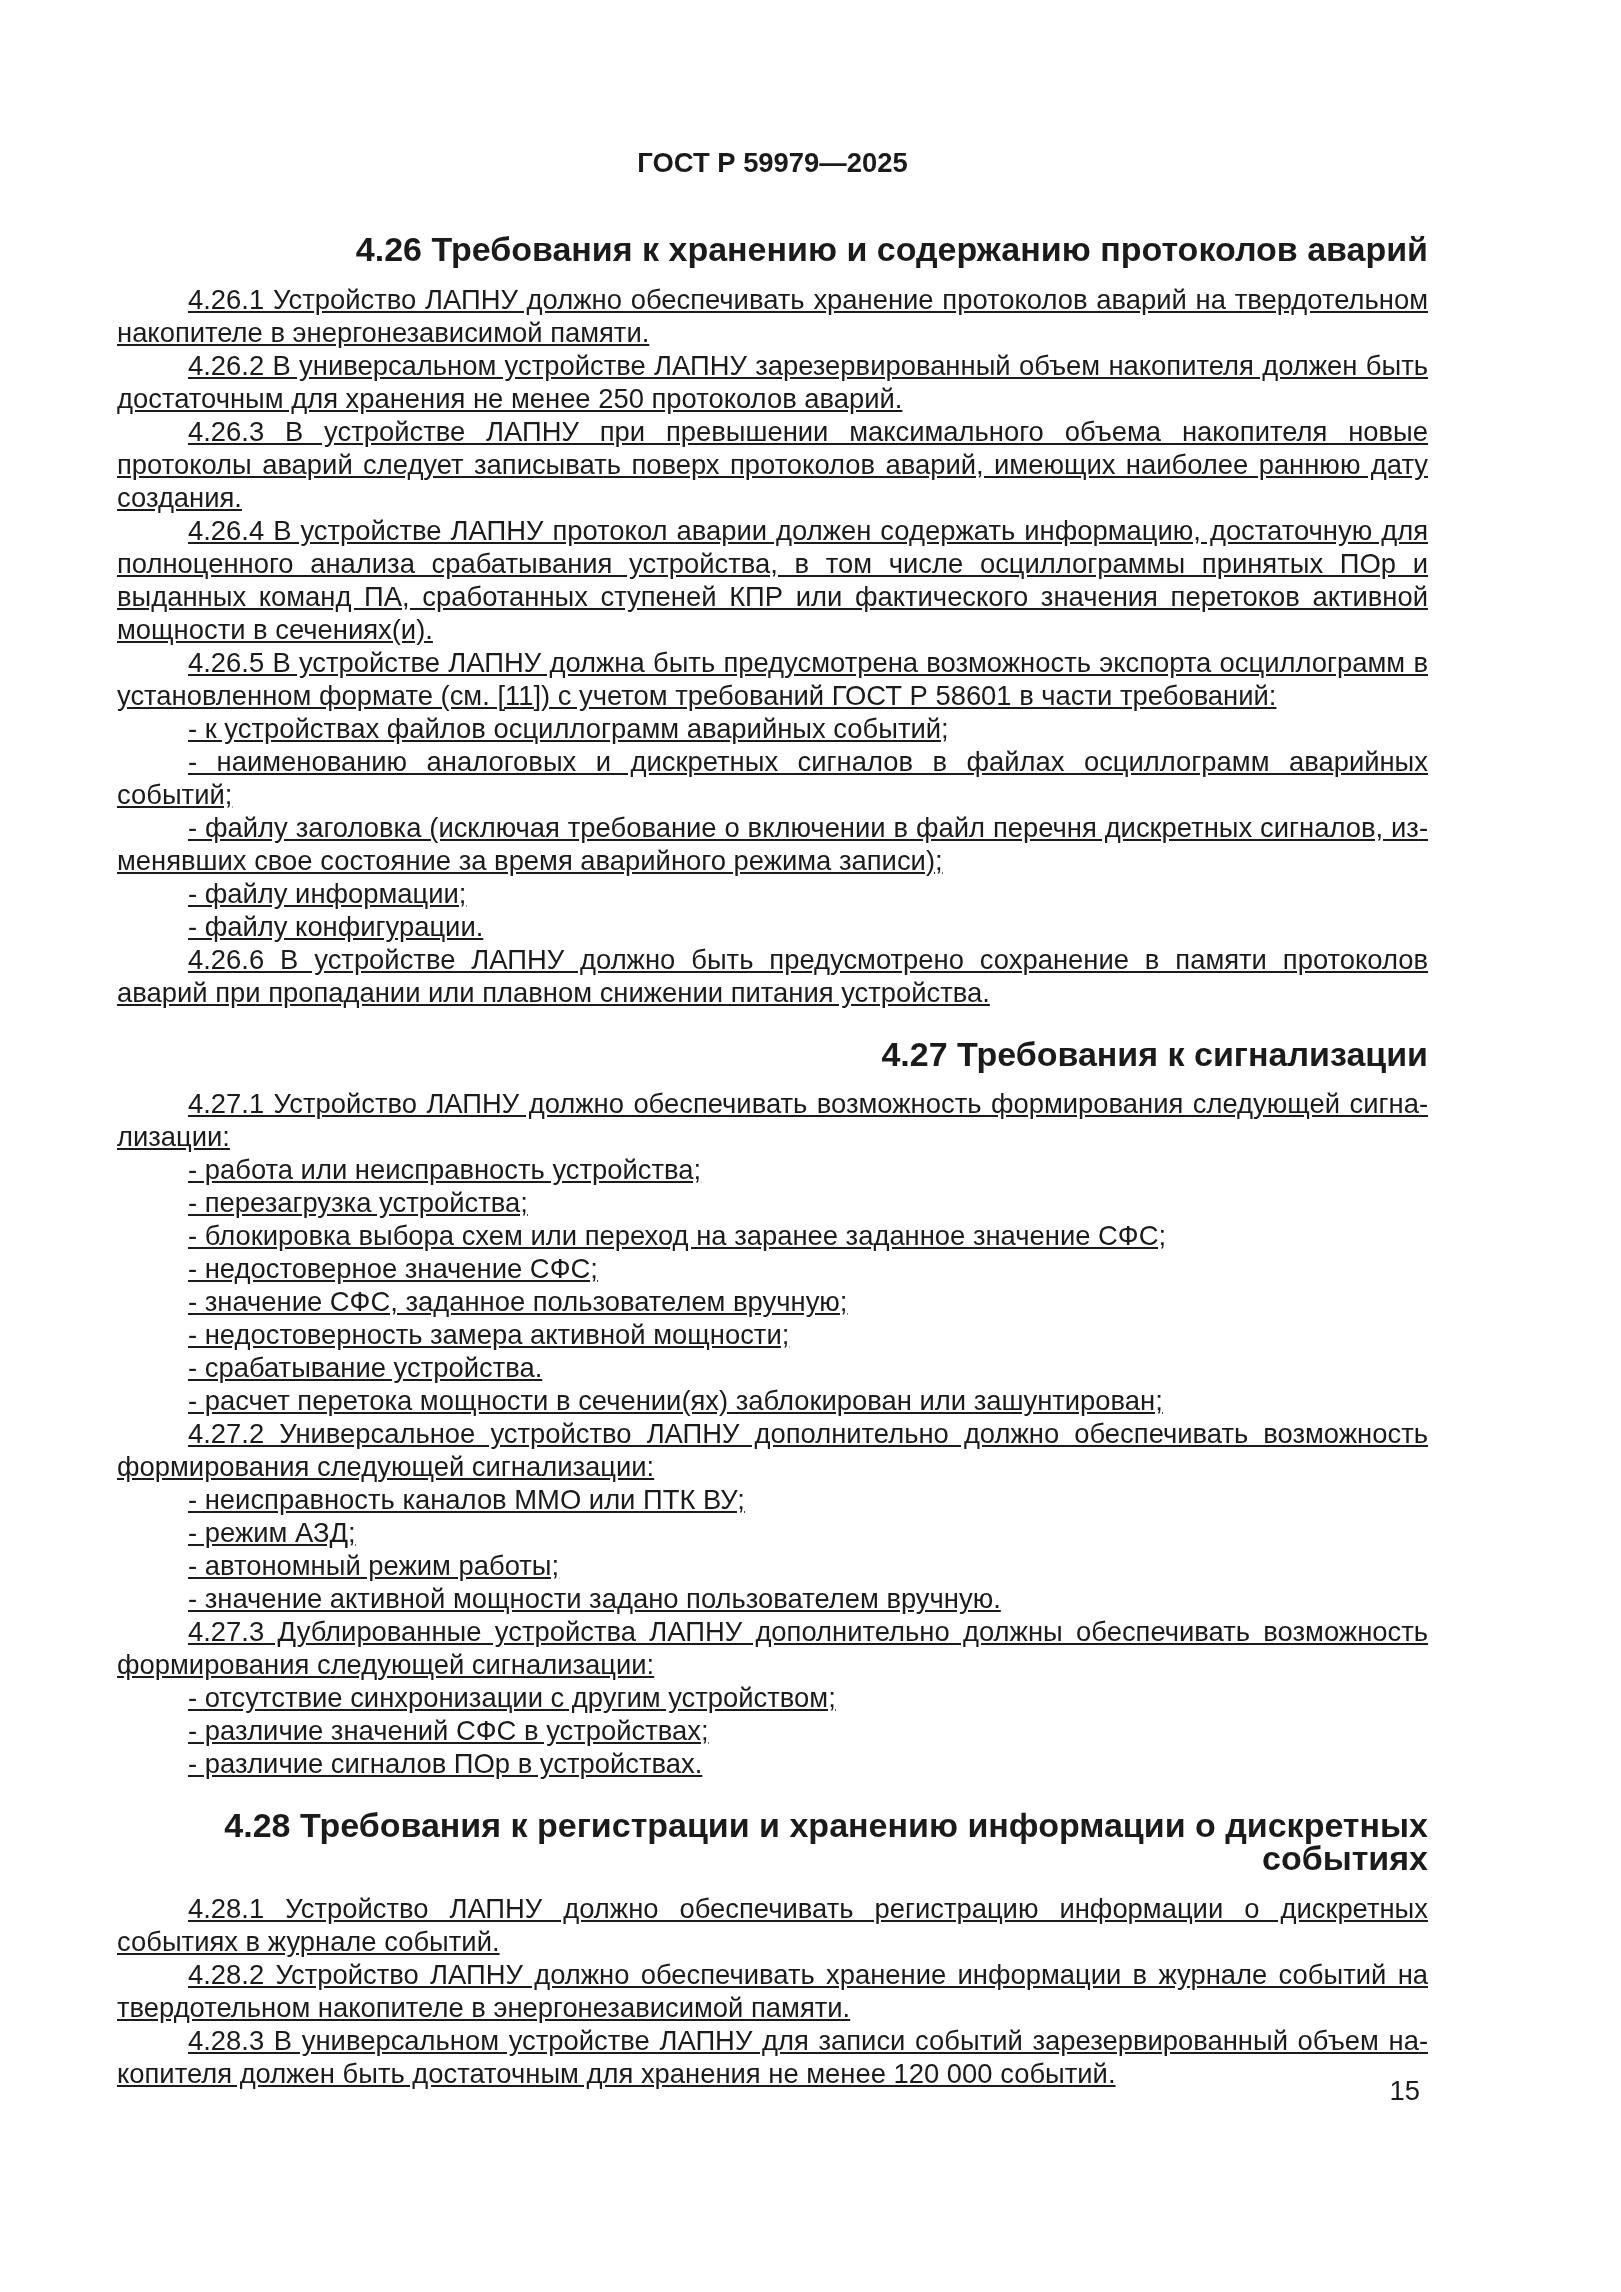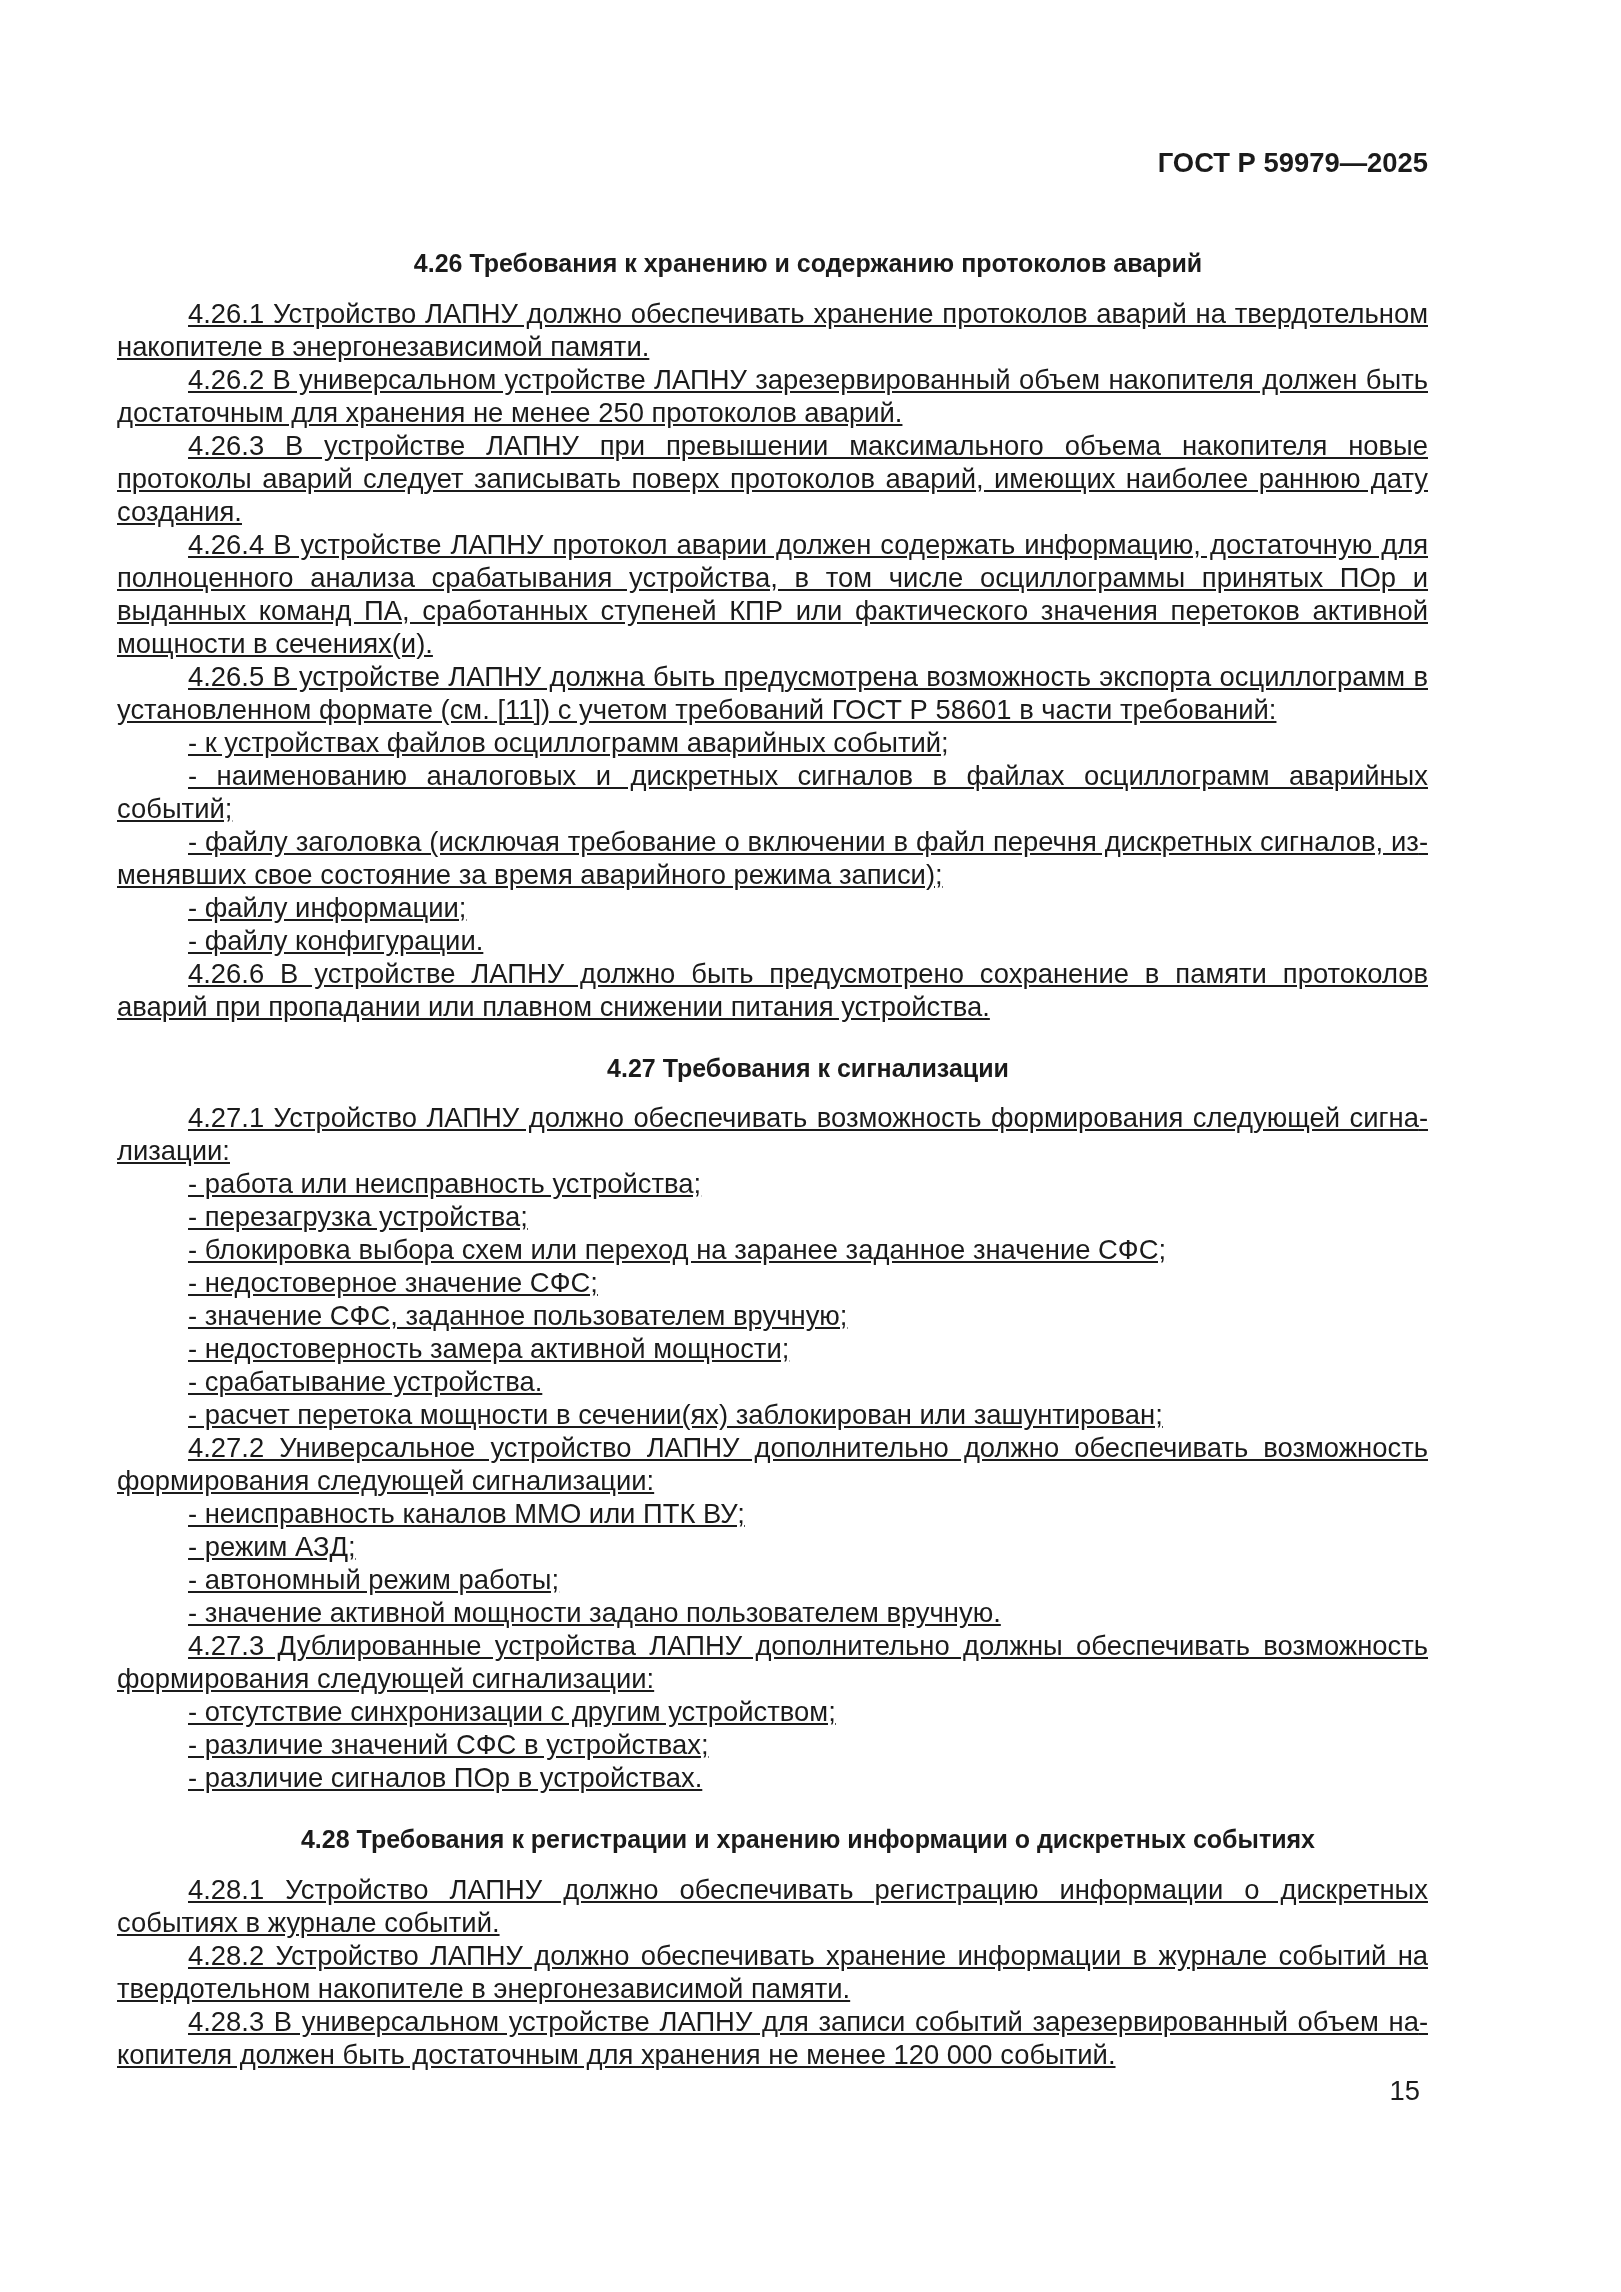--- a/index.html
+++ b/index.html
@@ -18,28 +18,28 @@
   .page {
     position: absolute;
     left: 117px;
     top: 147px;
     width: 1311px;
   }
   .doc-header {
     font-size: 27.4px;
     line-height: 32px;
     font-weight: bold;
-    text-align: right;
-    margin: 0 0 68px 0;
+    text-align: center;
+    margin: 0 0 54px 0;
   }
   .section-heading {
-    font-size: 25px;
+    font-size: 34px;
     line-height: 33px;
     font-weight: bold;
-    text-align: center;
+    text-align: right;
     text-indent: 71px;
     margin: 29px 0 16.7px 0;
   }
   .para, .list-item {
     font-size: 27.4px;
     line-height: 33px;
     margin: 0;
     text-align: justify;
     text-indent: 71px;
     hyphens: manual;

